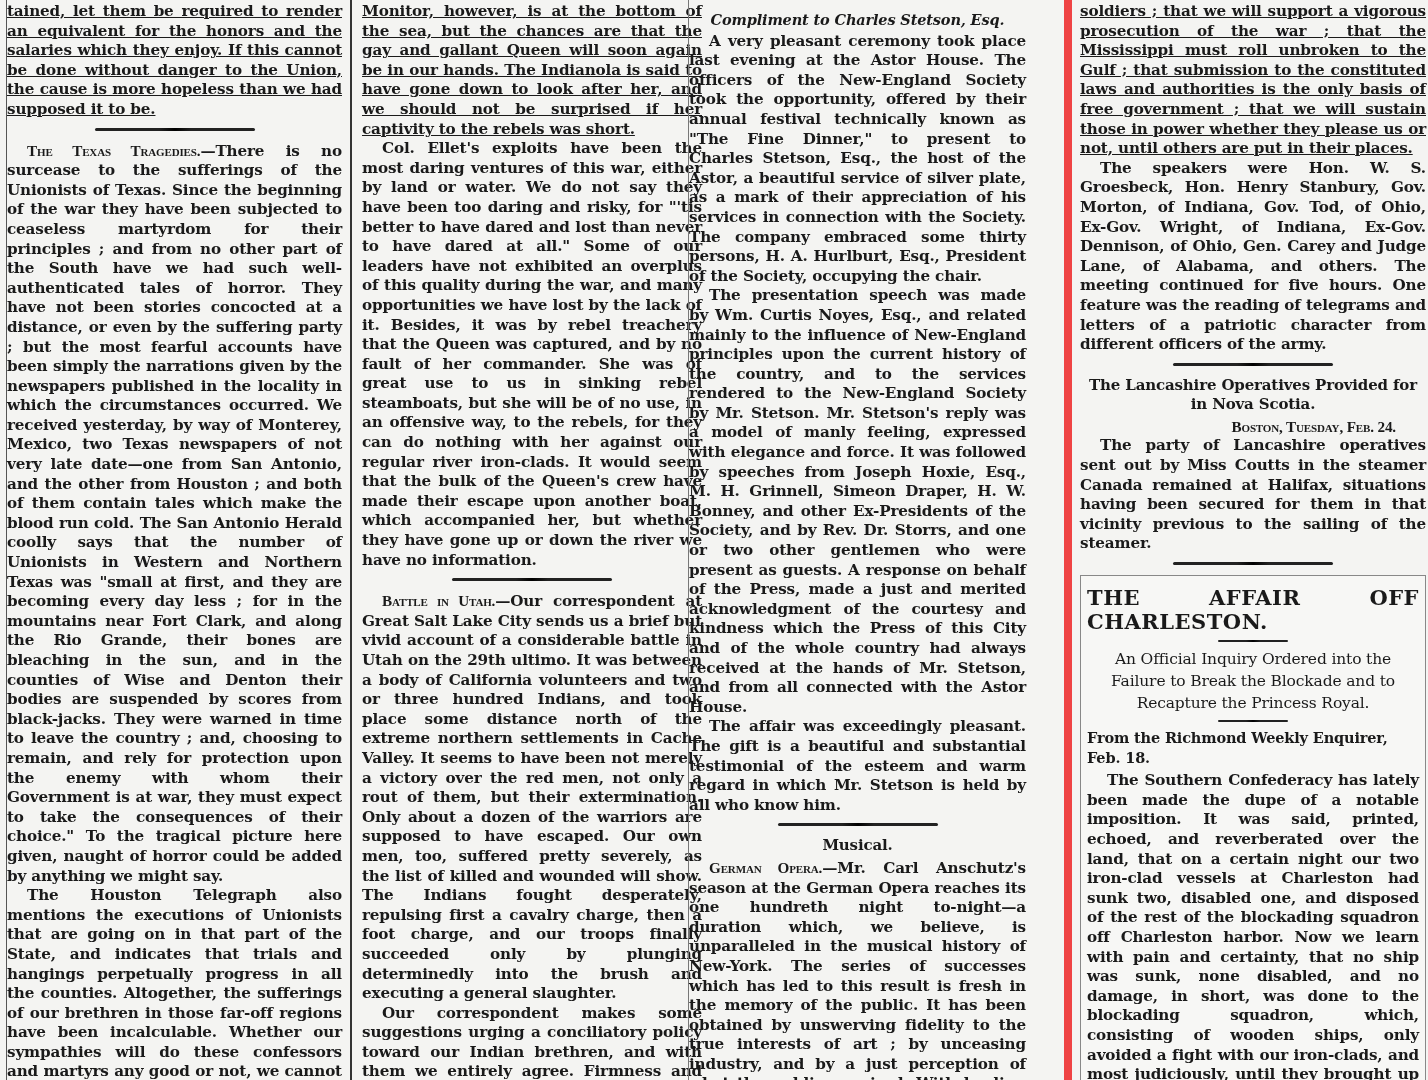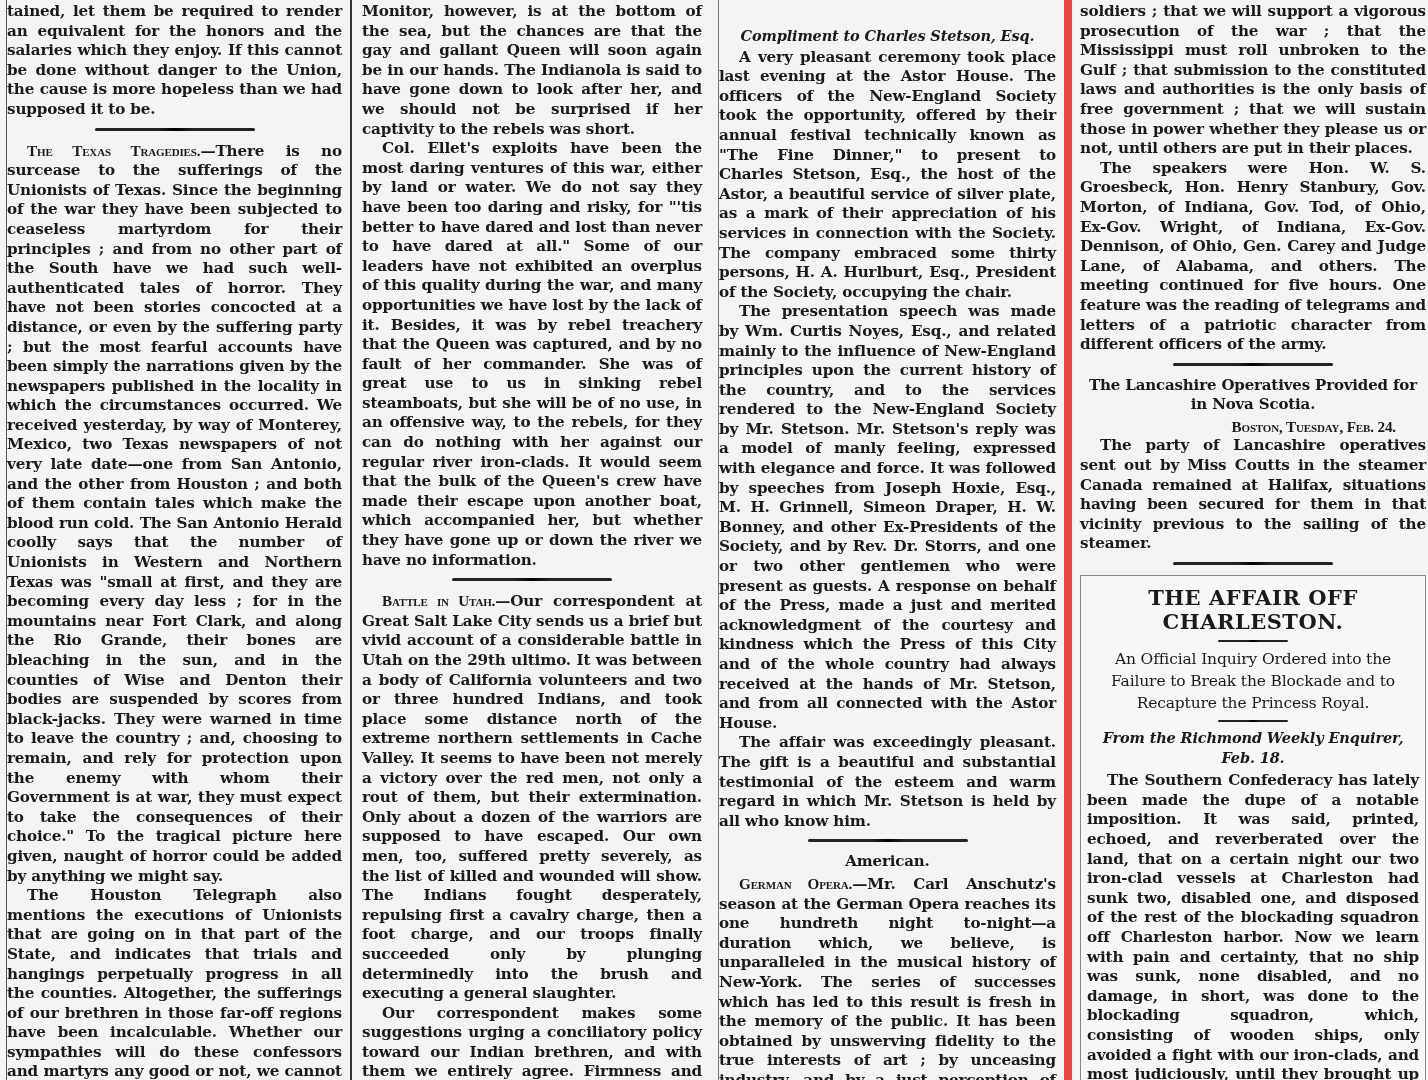--- a/index.html
+++ b/index.html
@@ -12,48 +12,48 @@
   }
   .col {
     position: absolute; top: 0; bottom: 0;
     font-size: 15.2px; line-height: 19.6px;
     text-align: justify;
     font-weight: bold;
     letter-spacing: -0.15px;
     box-sizing: border-box;
   }
   .col p { margin: 0; text-indent: 20px; }
-  .col p.noind { text-indent: 0; }
+  .col p.noind { text-indent: 0; text-decoration: underline; }
   #col1 { left: 6px; width: 336px; padding-top: 2px; border-left: 1px solid #555; }
   #col2 { left: 350px; width: 358px; padding: 2px 6px 8px 10px; border-left: 2px solid #333; }
-  #col3 { left: 718px; width: 338px; padding-top: 24px; border-left: 1px solid #777; }
+  #col3 { left: 688px; width: 338px; padding-top: 8px; border-left: 1px solid #777; }
   #col4 { left: 1064px; width: 362px; padding-top: 2px; padding-left: 8px; border-left: 8px solid #ef4444; }
   .sc { font-variant: small-caps; font-family: Liberation Serif, serif; }
   .rule {
     width: 160px; height: 3px; margin: 8px auto 10px;
     background: linear-gradient(90deg, #222 0%, #222 40%, #000 50%, #222 60%, #222 100%);
     border-radius: 2px;
   }
   .rule.short { width: 70px; height: 2px; margin: 6px auto; }
   .heading {
     text-align: center; font-style: italic; font-weight: bold;
     font-size: 14.5px; margin: 2px 0 2px; text-indent: 0;
   }
   .heading-plain { text-align: center; font-weight: bold; font-size: 15px; margin: 2px 0; }
   .dateline { text-align: right; padding-right: 30px; }
   .big-headline {
-    text-align: center; font-size: 21px; font-weight: bold; letter-spacing: 0.5px;
+    font-size: 21px; font-weight: bold; letter-spacing: 0.5px;
     margin: 6px 0 6px; line-height: 24px;
     font-family: "DejaVu Serif", serif;
   }
   .subhead { text-align: center; font-size: 15.5px; line-height: 22px; font-weight: normal; }
   .charleston-box {
     border: 1px solid #888; background: #f7f7f5; padding: 4px 6px; margin-top: 6px;
   }
-  .source-line { text-align: center; font-style: italic; font-size: 14.5px; margin: 4px 0; }
+  .source-line { text-align: left; font-size: 14.5px; margin: 4px 0; }
 </style>
 </head>
 <body>
 
 <div id="col1" class="col">
     <p class="noind"><span>tained, let them be required to render an equivalent for the honors and the salaries which they enjoy. If this cannot be done without danger to the Union, the cause is more hopeless than we had supposed it to be.</span></p>
     <div class="rule"></div>
     <p><span class="sc">The Texas Tragedies.</span><span>—There is no surcease to the sufferings of the Unionists of Texas. Since the beginning of the war they have been subjected to ceaseless martyrdom for their principles ; and from no other part of the South have we had such well-authenticated tales of horror. They have not been stories concocted at a distance, or even by the suffering party ; but the most fearful accounts have been simply the narrations given by the newspapers published in the locality in which the circumstances occurred. We received yesterday, by way of Monterey, Mexico, two Texas newspapers of not very late date—one from San Antonio, and the other from Houston ; and both of them contain tales which make the blood run cold. The San Antonio Herald coolly says that the number of Unionists in Western and Northern Texas was "small at first, and they are becoming every day less ; for in the mountains near Fort Clark, and along the Rio Grande, their bones are bleaching in the sun, and in the counties of Wise and Denton their bodies are suspended by scores from black-jacks. They were warned in time to leave the country ; and, choosing to remain, and rely for protection upon the enemy with whom their Government is at war, they must expect to take the consequences of their choice." To the tragical picture here given, naught of horror could be added by anything we might say.</span></p>
     <p><span>The Houston Telegraph also mentions the executions of Unionists that are going on in that part of the State, and indicates that trials and hangings perpetually progress in all the counties. Altogether, the sufferings of our brethren in those far-off regions have been incalculable. Whether our sympathies will do these confessors and martyrs any good or not, we cannot repress these sympathies. The Texan Unionists have suffered nobly and died sublimely. They have been slain by traitors, and buried like felons. May Heaven and Gen. Banks grant those of them who still live a speedy deliverance.</span></p>
   </div>
@@ -63,21 +63,21 @@
     <div class="rule"></div>
     <p><span class="sc">Battle in Utah.</span><span>—Our correspondent at Great Salt Lake City sends us a brief but vivid account of a considerable battle in Utah on the 29th ultimo. It was between a body of California volunteers and two or three hundred Indians, and took place some distance north of the extreme northern settlements in Cache Valley. It seems to have been not merely a victory over the red men, not only a rout of them, but their extermination. Only about a dozen of the warriors are supposed to have escaped. Our own men, too, suffered pretty severely, as the list of killed and wounded will show. The Indians fought desperately, repulsing first a cavalry charge, then a foot charge, and our troops finally succeeded only by plunging determinedly into the brush and executing a general slaughter.</span></p>
     <p><span>Our correspondent makes some suggestions urging a conciliatory policy toward our Indian brethren, and with them we entirely agree. Firmness and conciliation are what are needed to insure peace ; and since the terrible lessons which have been dealt out to the Indians in Minnesota and in Utah, we trust our Government will inaugurate a policy which will render unnecessary any more such examples.</span></p>
   </div>
 <div id="col3" class="col">
     <div class="heading">Compliment to Charles Stetson, Esq.</div>
     <p><span>A very pleasant ceremony took place last evening at the Astor House. The officers of the New-England Society took the opportunity, offered by their annual festival technically known as "The Fine Dinner," to present to Charles Stetson, Esq., the host of the Astor, a beautiful service of silver plate, as a mark of their appreciation of his services in connection with the Society. The company embraced some thirty persons, H. A. Hurlburt, Esq., President of the Society, occupying the chair.</span></p>
     <p><span>The presentation speech was made by Wm. Curtis Noyes, Esq., and related mainly to the influence of New-England principles upon the current history of the country, and to the services rendered to the New-England Society by Mr. Stetson. Mr. Stetson's reply was a model of manly feeling, expressed with elegance and force. It was followed by speeches from Joseph Hoxie, Esq., M. H. Grinnell, Simeon Draper, H. W. Bonney, and other Ex-Presidents of the Society, and by Rev. Dr. Storrs, and one or two other gentlemen who were present as guests. A response on behalf of the Press, made a just and merited acknowledgment of the courtesy and kindness which the Press of this City and of the whole country had always received at the hands of Mr. Stetson, and from all connected with the Astor House.</span></p>
     <p><span>The affair was exceedingly pleasant. The gift is a beautiful and substantial testimonial of the esteem and warm regard in which Mr. Stetson is held by all who know him.</span></p>
     <div class="rule"></div>
-    <div class="heading-plain">American.</div>
+    <div class="heading-plain">Musical.</div>
     <p><span class="sc">German Opera.</span><span>—Mr. Carl Anschutz's season at the German Opera reaches its one hundreth night to-night—a duration which, we believe, is unparalleled in the musical history of New-York. The series of successes which has led to this result is fresh in the memory of the public. It has been obtained by unswerving fidelity to the true interests of art ; by unceasing industry, and by a just perception of what the public required. With leading artists, who were conscientious ; with an orchestra that was excellent, and a chorus that has never been surpassed in this City, Mr. Anschutz has succeeded in producing an ensemble of singular power and brilliancy. Operas that were hackneyed, seemed to acquire freshness under his direction ; and works that were strange and distant to the American public, were reached with a graceful and winning hand by these means, and made at once familiar. In this way Mr. Anschutz has won his hundred nights, and we are glad to hear not unprofitably to himself. To-night, when the centenary event is celebrated by the performance of Beethoven's "Fidelio," there will, we hope, be a hearty recognition of the impressario's services—especially as it is the last regular performance of the season, and a fitting opportunity for enthusiasm and liberality.</span></p>
   </div>
 <div id="col4" class="col">
   <div id="col4-flow">
       <p class="noind"><span>soldiers ; that we will support a vigorous prosecution of the war ; that the Mississippi must roll unbroken to the Gulf ; that submission to the constituted laws and authorities is the only basis of free government ; that we will sustain those in power whether they please us or not, until others are put in their places.</span></p>
       <p><span>The speakers were Hon. W. S. Groesbeck, Hon. Henry Stanbury, Gov. Morton, of Indiana, Gov. Tod, of Ohio, Ex-Gov. Wright, of Indiana, Ex-Gov. Dennison, of Ohio, Gen. Carey and Judge Lane, of Alabama, and others. The meeting continued for five hours. One feature was the reading of telegrams and letters of a patriotic character from different officers of the army.</span></p>
       <div class="rule"></div>
       <div class="heading-plain">The Lancashire Operatives Provided for in Nova Scotia.</div>
       <div class="dateline sc">Boston, Tuesday, Feb. 24.</div>
       <p><span>The party of Lancashire operatives sent out by Miss Coutts in the steamer Canada remained at Halifax, situations having been secured for them in that vicinity previous to the sailing of the steamer.</span></p>

